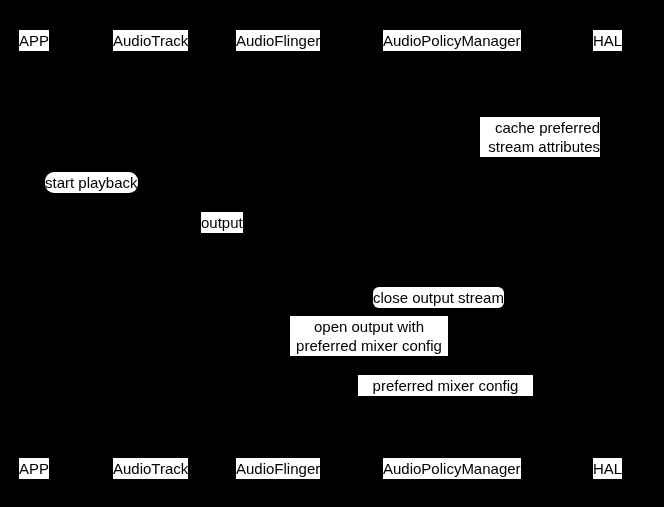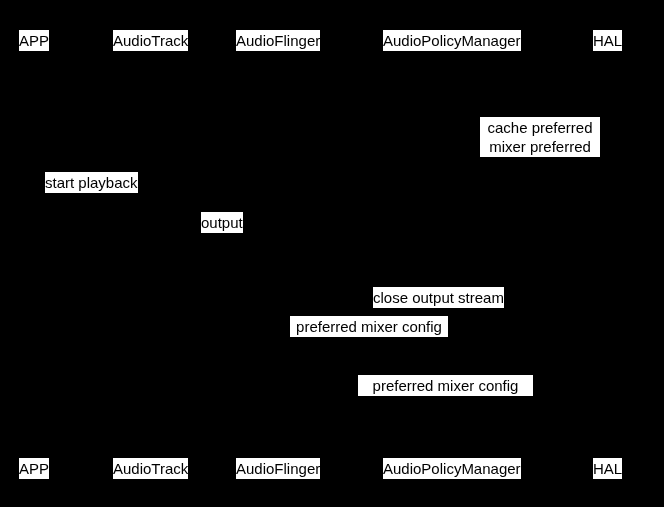--- a/index.html
+++ b/index.html
@@ -26,68 +26,69 @@
     color: var(--label_text);
     font-size: 15px;
     line-height: 19px;
     padding: 1px 0;
     white-space: nowrap;
     box-sizing: border-box;
   }
   .label .line { display: block; }
   .multiline { white-space: normal; }
   .center { text-align: center; }
-  .leftalign { text-align: center; }
+  .leftalign { text-align: right; }
 
   
   #p-top-app            { left: 19px;  top: 30px; }
   #p-top-audiotrack     { left: 113px; top: 30px; }
   #p-top-audioflinger   { left: 236px; top: 30px; }
   #p-top-audiopolicymanager { left: 383px; top: 30px; }
   #p-top-hal            { left: 593px; top: 30px; }
 
   
   #p-bot-app            { left: 19px;  top: 458px; }
   #p-bot-audiotrack     { left: 113px; top: 458px; }
   #p-bot-audioflinger   { left: 236px; top: 458px; }
   #p-bot-audiopolicymanager { left: 383px; top: 458px; }
   #p-bot-hal            { left: 593px; top: 458px; }
 
   
   #m-set-preferred      { left: 147px; top: 74px;  }
   #m-cache-preferred    { left: 480px; top: 117px; width: 120px; }
-  #m-start-playback     { left: 45px;  top: 172px; }
+  #m-start-playback     { left: 45px;  top: 172px; border-radius: 9px; }
   #m-start              { left: 201px; top: 212px; }
   #m-close-output       { left: 325px; top: 249px; }
-  #m-close-output-stream{ left: 373px; top: 287px; }
+  #m-close-output-stream{ left: 373px; top: 287px; border-radius: 6px; }
   #m-open-output        { left: 290px; top: 316px; width: 158px; }
   #m-open-output-stream { left: 358px; top: 375px; width: 175px; }
 </style>
 </head>
 <body>
 
 <div id="canvas">
 
   <div class="label" id="p-top-app">APP</div>
   <div class="label" id="p-top-audiotrack">AudioTrack</div>
   <div class="label" id="p-top-audioflinger">AudioFlinger</div>
   <div class="label" id="p-top-audiopolicymanager">AudioPolicyManager</div>
   <div class="label" id="p-top-hal">HAL</div>
 
 
   <div class="label multiline leftalign" id="m-cache-preferred">
     <span class="line">cache preferred</span>
-    <span class="line">mixer preferred</span>
+    <span class="line">stream attributes</span>
   </div>
 
   <div class="label" id="m-start-playback">start playback</div>
   <div class="label" id="m-start">output</div>
   <div class="label" id="m-close-output-stream">close output stream</div>
 
   <div class="label multiline center" id="m-open-output">
+    <span class="line">open output with</span>
     <span class="line">preferred mixer config</span>
   </div>
 
   <div class="label multiline center" id="m-open-output-stream">
     <span class="line">preferred mixer config</span>
   </div>
 
   <div class="label" id="p-bot-app">APP</div>
   <div class="label" id="p-bot-audiotrack">AudioTrack</div>
   <div class="label" id="p-bot-audioflinger">AudioFlinger</div>

